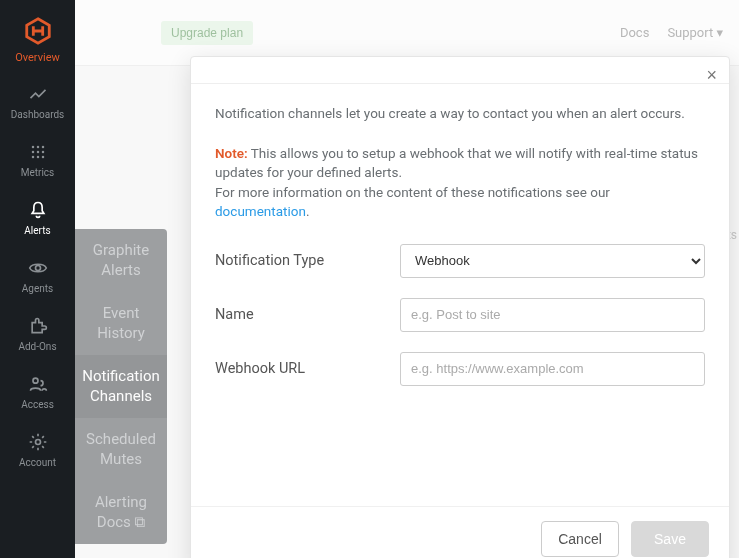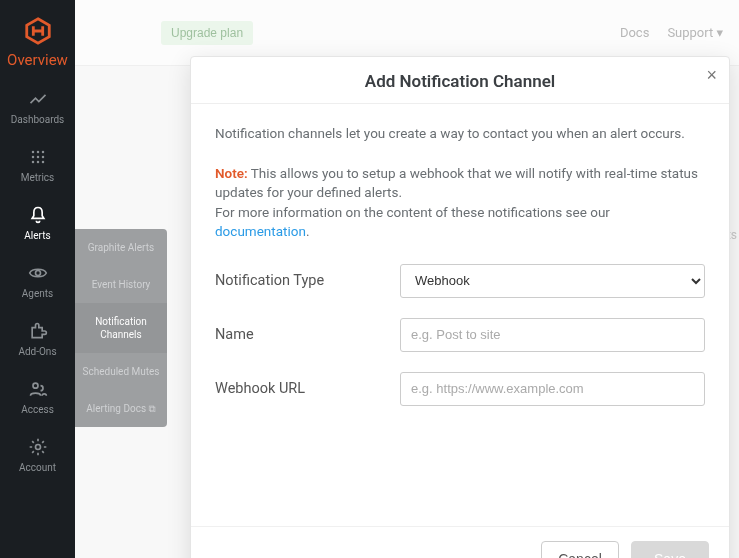--- a/index.html
+++ b/index.html
@@ -32,37 +32,37 @@
     align-items: center;
     justify-content: center;
     color: #8b9094;
     font-size: 10px;
     padding: 12px 0 10px 0;
     cursor: pointer;
   }
   .main-sidebar .nav-item.active { color: #fff; }
   .main-sidebar .nav-item .nav-icon { margin-bottom: 5px; display:flex; align-items:center; justify-content:center; }
   .main-sidebar .nav-item.logo { padding-top: 6px; padding-bottom: 8px; color:#e25a2b; }
-  .main-sidebar .nav-item.logo .nav-label { color:#e25a2b; font-size:15px; }
+  .main-sidebar .nav-item.logo .nav-label { color:#e25a2b; font-size:11px; }
 
   
   .sub-sidebar {
     position: absolute;
     left: 75px;
     top: 229px;
     width: 92px;
     background: #2d3136;
     display: flex;
     flex-direction: column;
     z-index: 4;
     border-radius: 0 4px 4px 0;
   }
   .sub-sidebar .sub-item {
     color: #9ea2a6;
-    font-size: 10px;
+    font-size: 15px;
     text-align: center;
     padding: 12px 6px;
     line-height: 1.3;
     cursor: pointer;
   }
   .sub-sidebar .sub-item.active { background:#1a1e22; color:#fff; }
 
   
   .topbar {
     position: absolute;
@@ -300,21 +300,20 @@
 <div class="bg-row">
   <span>webhook-example-12-14</span>
   <span>Webhook</span>
   <span>https://webhook.site/31572faf-c269-4066-bcac-d…</span>
 </div>
 <div class="edge-letter">ts</div>
 
 <div class="modal-backdrop"></div>
 <div class="modal">
   <div class="modal-header">
-    <span class="modal-title">Add Notification Channel</span>
     <button class="modal-close">×</button>
   </div>
   <div class="modal-body">
     <div class="intro">Notification channels let you create a way to contact you when an alert occurs.</div>
     <div class="note-block">
       <span class="note-label">Note:</span><span> This allows you to setup a webhook that we will notify with real-time status updates for your defined alerts.</span><br>
       <span>For more information on the content of these notifications see our </span><a href="#">documentation</a><span>.</span>
     </div>
 
     <div class="form-row">

